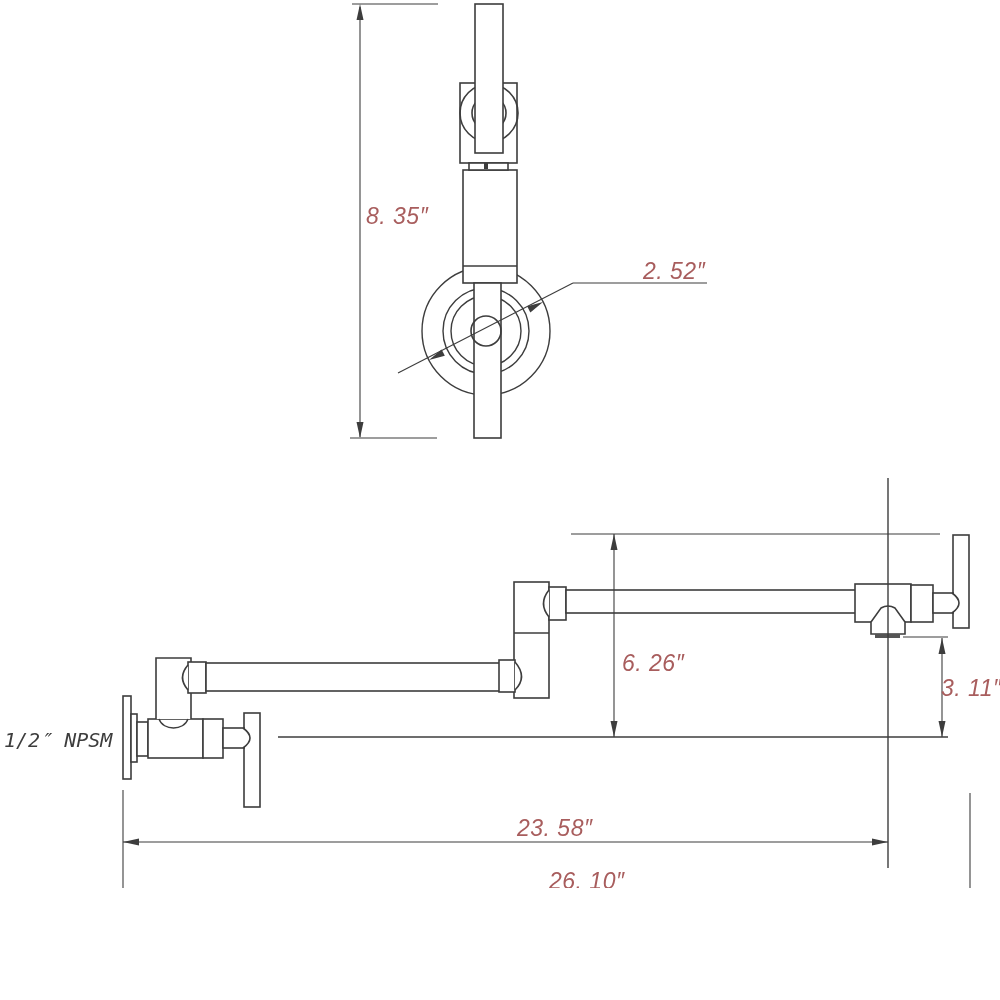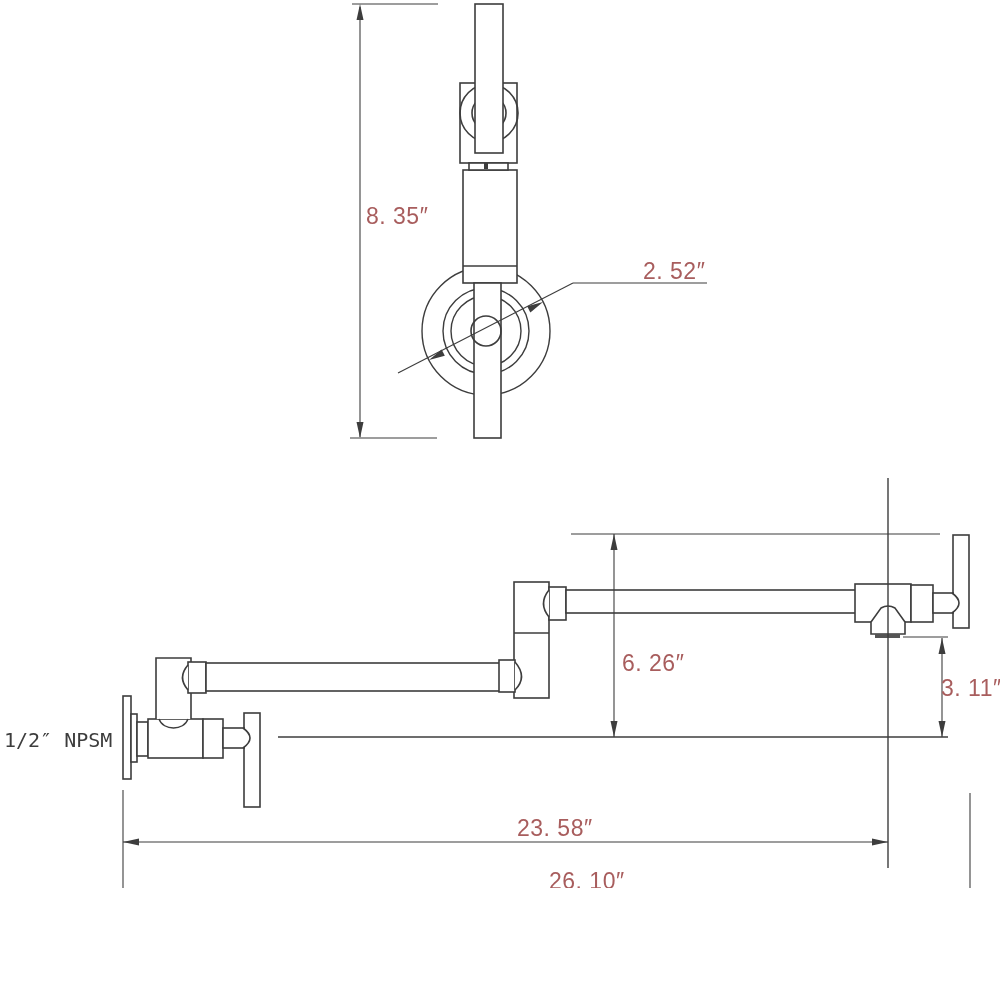--- a/index.html
+++ b/index.html
@@ -1,16 +1,16 @@
 <!DOCTYPE html>
 <html><head>
 <meta charset="utf-8">
 <style>
   html,body { margin:0; padding:0; background:#ffffff; }
-  .canvas { position:relative; width:1000px; height:888px; background:#ffffff; overflow:hidden; }
+  .canvas { position:relative; width:1000px; height:888px; background:#ffffff; overflow:hidden;font-style:italic; }
   svg { display:block; }
   .part   { fill:#ffffff; stroke:#3d3d3d; stroke-width:1.6; }
   .partnf { fill:none;    stroke:#3d3d3d; stroke-width:1.6; }
   .thin   { fill:none;    stroke:#3d3d3d; stroke-width:1.4; }
   .dimline{ fill:none;    stroke:#3d3d3d; stroke-width:1.1; }
   .arrowhead { fill:#3d3d3d; stroke:none; }
   .dim-text {
     font-family:"Liberation Sans", sans-serif;
     font-size:23px;
     fill:#a85d5d;

